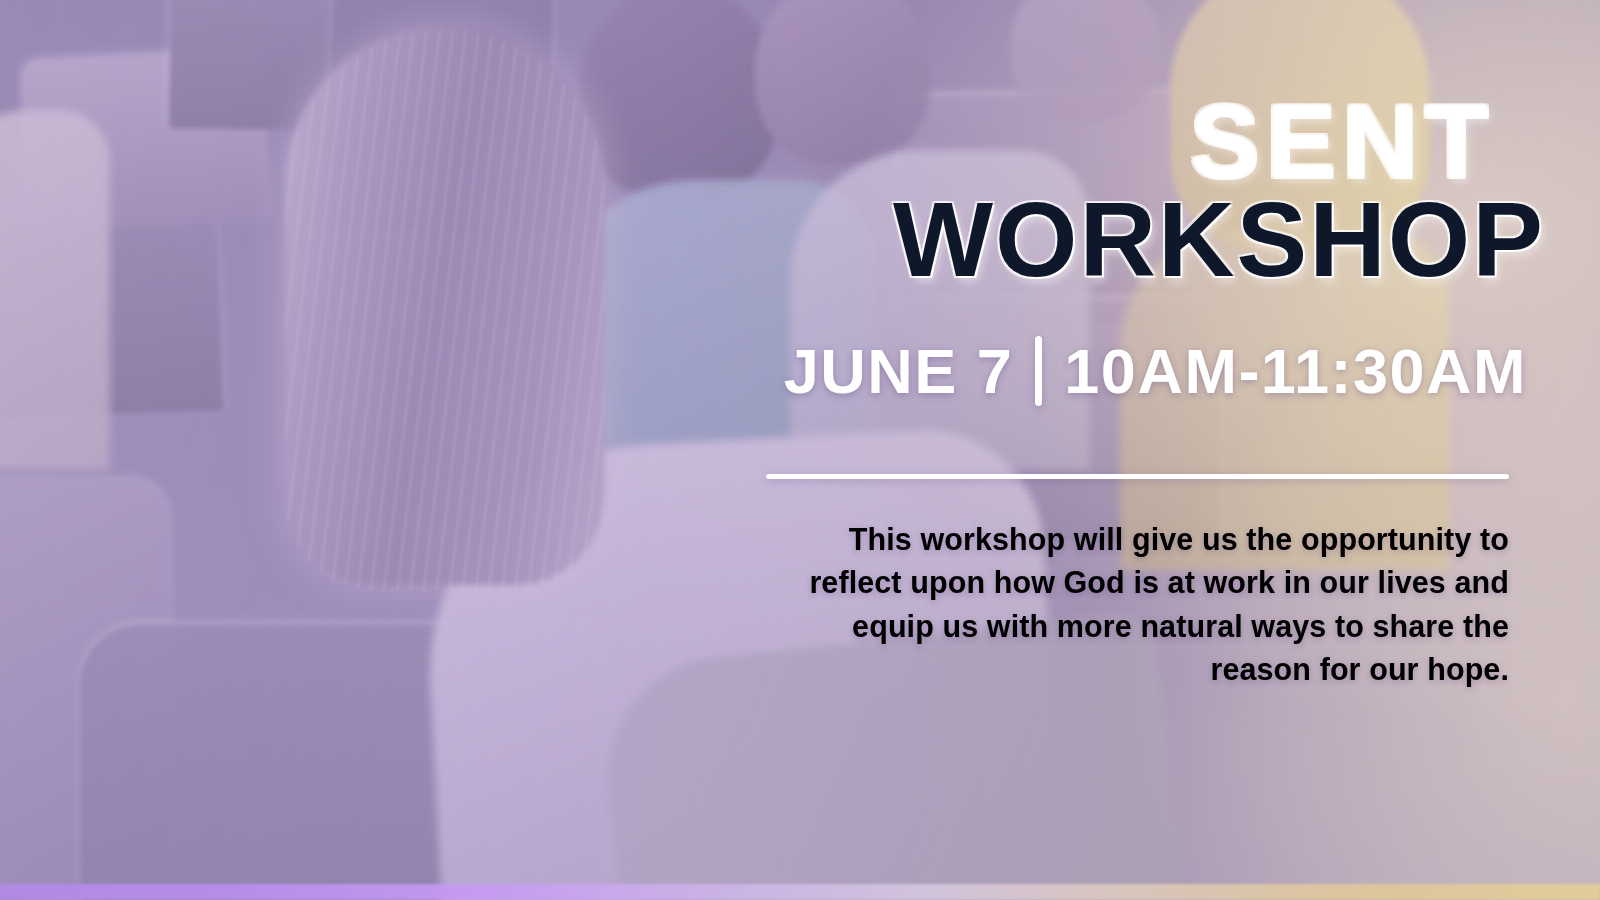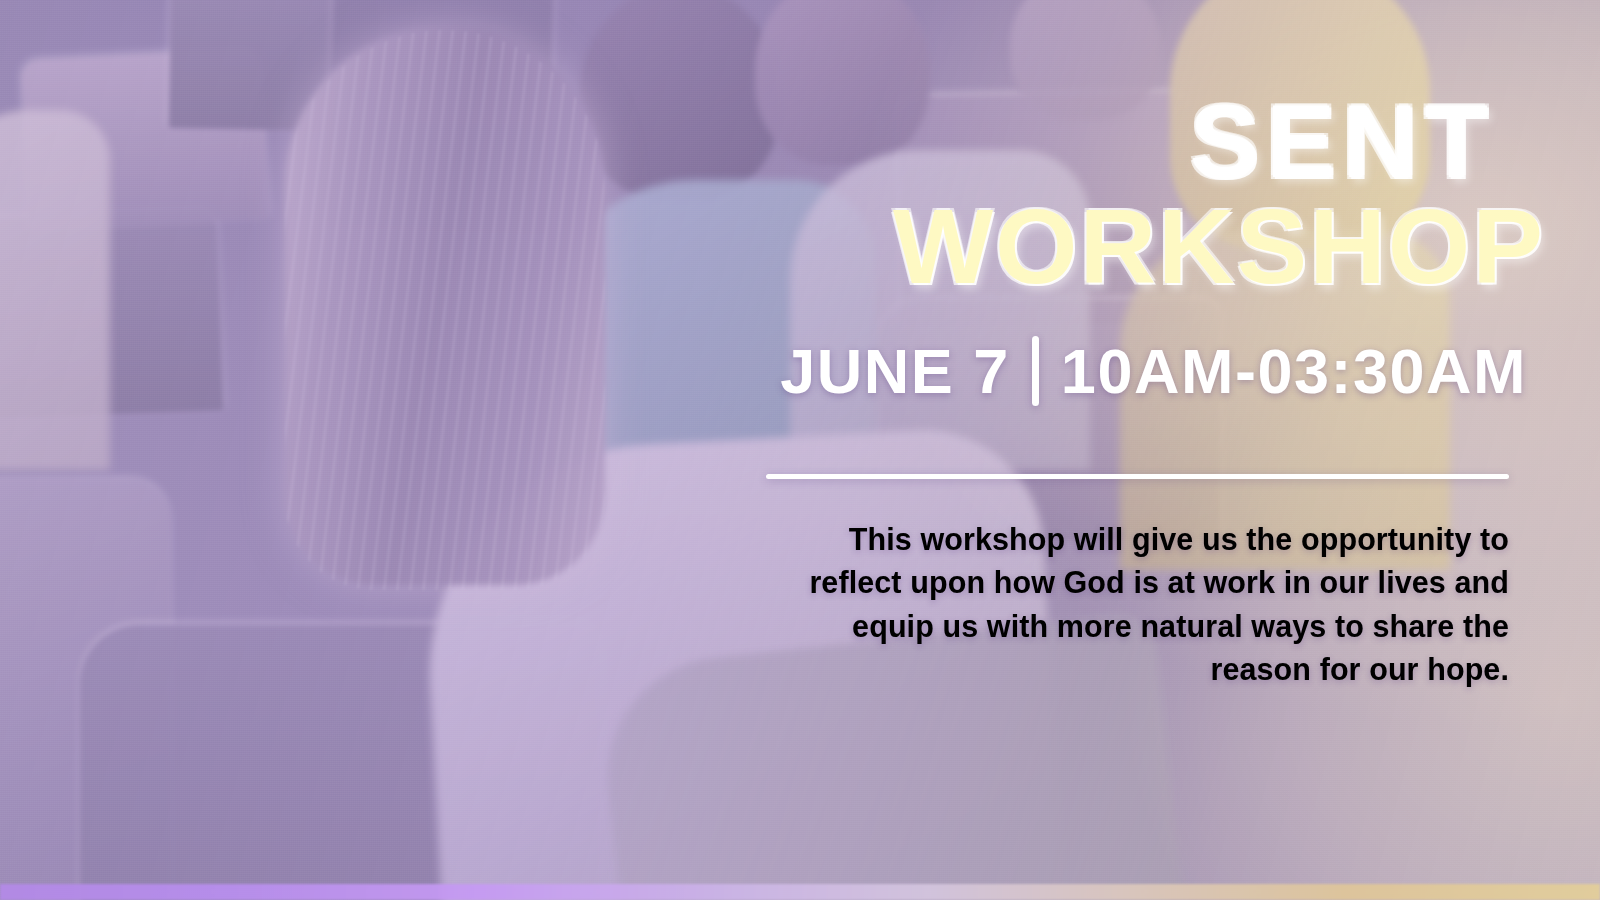--- a/index.html
+++ b/index.html
@@ -217,26 +217,26 @@
       -2px  2px 0 rgba(255,255,255,.72),
        2px -2px 0 rgba(255,255,255,.62),
       -2px -2px 0 rgba(255,255,255,.62),
        4px  5px 8px rgba(255,255,255,.45);
     white-space:nowrap;
   }
 
   .headline-workshop {
     position:absolute;
     right:0px;
-    top:196px;
+    top:189px;
     font-size:106px;
     line-height:.95;
     font-weight:700;
     letter-spacing:2px;
-    color:#fef9c3;
+    color:#0f172a;
     text-shadow:
        2px  2px 0 rgba(255,255,255,.90),
       -2px  2px 0 rgba(255,255,255,.70),
        2px -2px 0 rgba(255,255,255,.58),
       -2px -2px 0 rgba(255,255,255,.58),
        4px  6px 9px rgba(255,255,255,.42);
     white-space:nowrap;
   }
 
   .datetime-row {
@@ -332,21 +332,21 @@
 
   <div class="content">
 
     <div class="headline-sent">SENT</div>
 
     <div class="headline-workshop">WORKSHOP</div>
 
     <div class="datetime-row">
       <span class="dt-text">JUNE 7</span>
       <span class="dt-divider"></span>
-      <span class="dt-text">10AM-03:30AM</span>
+      <span class="dt-text">10AM-11:30AM</span>
     </div>
 
     <div class="rule"></div>
 
     <p class="blurb">This workshop will give us the opportunity to reflect upon how God is at work in our lives and equip us with more natural ways to share the reason for our hope.</p>
 
   </div>
 </div>
 
 </body></html>

